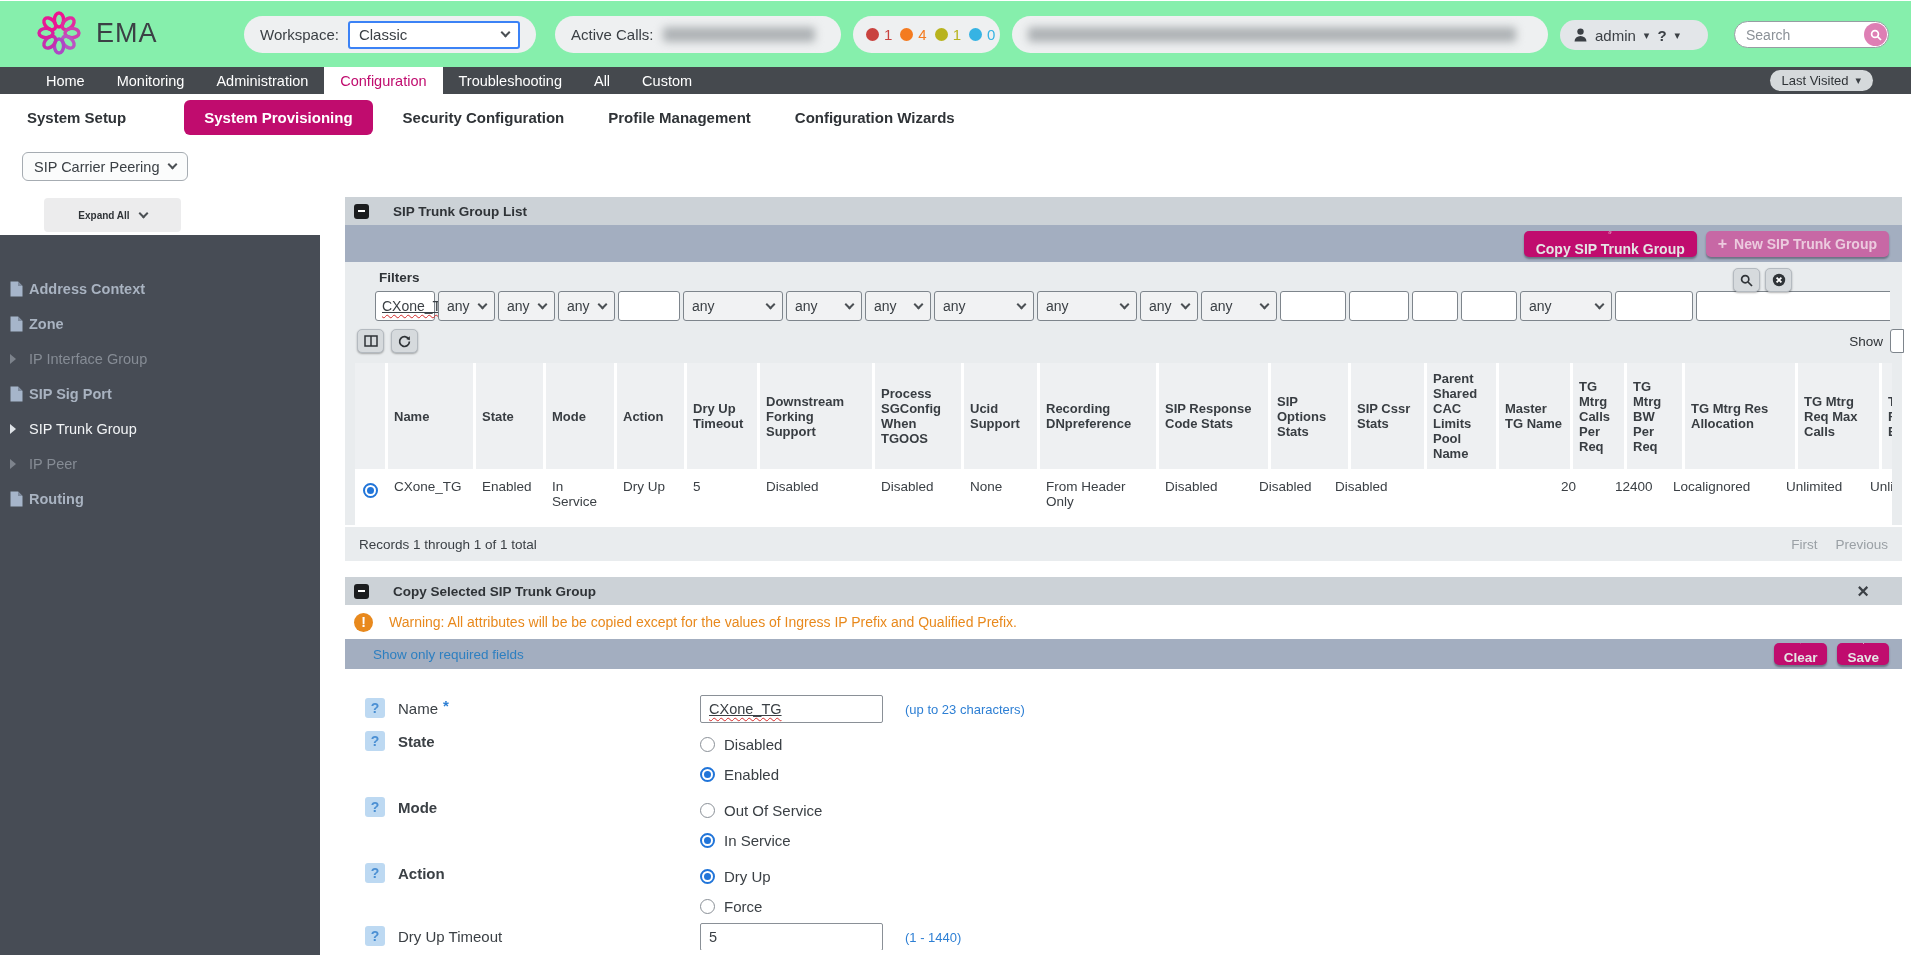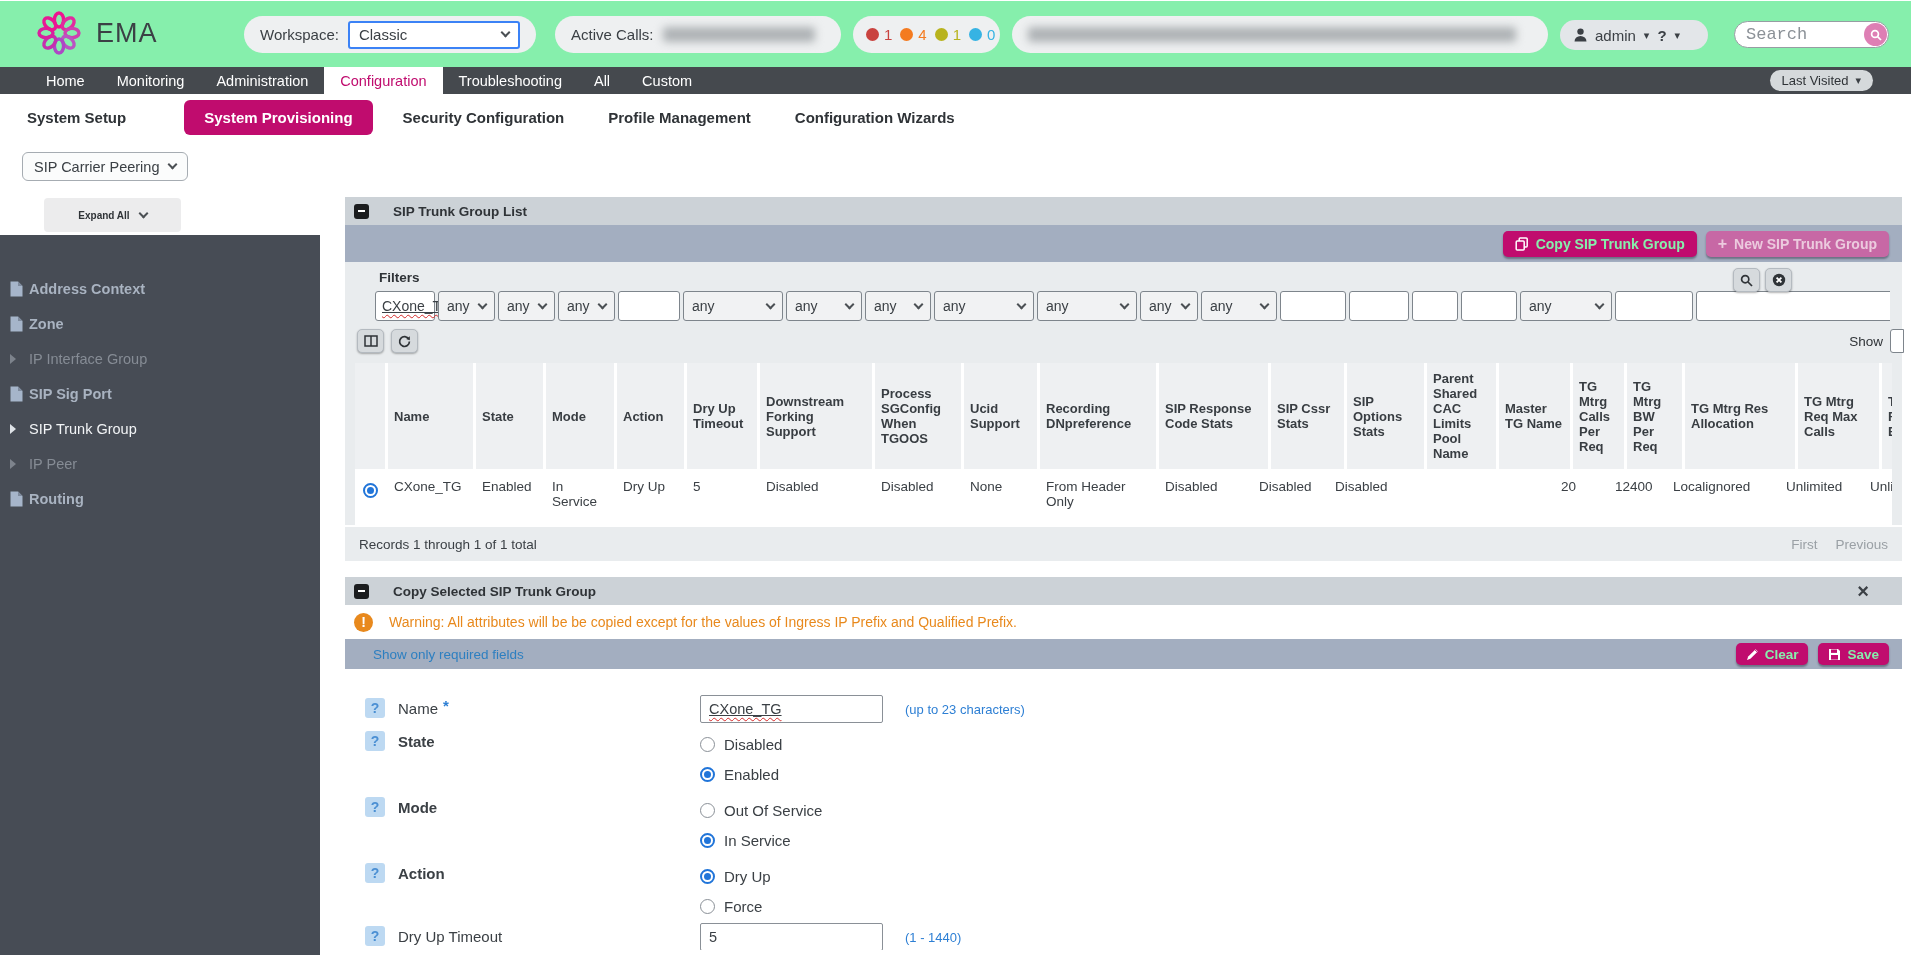--- a/index.html
+++ b/index.html
@@ -14,21 +14,21 @@
 .ws-select { width:190px; height:28px; background:#fff; border:2px solid #3b82f6; border-radius:3px; display:flex; align-items:center; justify-content:space-between; padding:0 9px; font-size:15px; }
 .chev { width:7px; height:7px; border-right:2px solid #4b5054; border-bottom:2px solid #4b5054; transform:rotate(45deg); margin-top:-4px; flex:0 0 auto; }
 .chev.b { border-width:2.5px; }
 .blur-block { height:15px; border-radius:3px; background:#aeb2b5; filter:blur(4px); }
 .dot { width:13px; height:13px; border-radius:50%; display:inline-block; }
 .cnum { font-size:15px; }
 .counter { display:flex; align-items:center; gap:5px; }
 .admin-pill { background:#e3e6e9; gap:8px; }
 .caret { font-size:11px; color:#3b4045; }
 .searchbox { position:absolute; left:1734px; top:20px; width:155px; height:27px; }
-.searchbox .inp { width:100%; height:100%; border:1px solid #979da3; border-radius:14px; padding:0 30px 0 11px; font-size:17px; font-family:Liberation Mono, monospace; color:#3b4045; outline:none; }
+.searchbox .inp { width:100%; height:100%; border:1px solid #979da3; border-radius:14px; padding:0 30px 0 11px; font-size:14px; font-family:Liberation Sans, sans-serif; color:#3b4045; outline:none; }
 .searchbox .inp::placeholder { color:#8b9197; }
 .search-btn { position:absolute; right:2px; top:2px; width:23px; height:23px; border-radius:50%; background:#de7fb4; display:flex; align-items:center; justify-content:center; }
 
 
 .navbar { position:absolute; left:0; top:67px; width:1911px; height:27px; background:#45494e; display:flex; align-items:stretch; padding-left:30px; }
 .nav-item { color:#fff; font-size:14.5px; padding:0 16px; display:flex; align-items:center; cursor:default; }
 .nav-item.active { background:#fff; color:#c00c6e; }
 .last-visited { position:absolute; right:38px; top:70px; height:21px; background:#d5d9db; border-radius:11px; padding:0 12px; font-size:13px; color:#2f3337; display:flex; align-items:center; gap:7px; }
 .subnav { position:absolute; left:27px; top:94px; height:46px; display:flex; align-items:center; }
 .subnav-item { font-weight:bold; font-size:15px; color:#2f3337; padding:9px 0; margin-right:44px; }
@@ -48,21 +48,21 @@
 
 
 .main { position:absolute; left:345px; top:197px; width:1557px; }
 .panel-header { height:28px; background:#ccd2d7; display:flex; align-items:center; padding:0 9px; }
 .minus-btn { width:15px; height:15px; background:#1b1d1f; border-radius:3px; display:flex; align-items:center; justify-content:center; flex:0 0 auto; }
 .minus-btn i { display:block; width:7px; height:2px; background:#fff; }
 .panel-title { font-weight:bold; font-size:13.5px; color:#2f3337; margin-left:24px; }
 .close-x { margin-left:auto; margin-right:24px; font-size:20px; font-weight:bold; color:#3b4045; line-height:1; }
 .band { height:37px; background:#a3aec0; display:flex; align-items:center; justify-content:flex-end; gap:9px; padding:0 13px; }
 .btn { height:26px; border-radius:5px; display:flex; align-items:center; gap:7px; padding:0 12px; font-weight:bold; font-size:14px; box-shadow:0 2px 2px rgba(40,40,60,.45); }
-.btn.primary { background:#c00c6e; color:#86efac; }
+.btn.primary { background:#c00c6e; color:#e5e5e5;flex-direction:column; }
 .btn.faded { background:#c768a5; color:#eccade; }
 .panel-body { background:#e9ecee; padding-top:8px; position:relative; }
 .filters-label { font-weight:bold; font-size:13.5px; color:#2f3337; margin:0 0 6px 34px; }
 .filter-tools { position:absolute; right:110px; top:6px; display:flex; gap:5px; }
 .tool-btn { width:27px; height:24px; background:#d6dadd; border:1px solid #b4bac0; border-radius:5px; box-shadow:0 1px 2px rgba(0,0,0,.3); display:flex; align-items:center; justify-content:center; }
 .filter-row { display:flex; gap:3px; margin-left:30px; height:30px; width:1515px; overflow:hidden; }
 .f-text { background:#fff; border:1px solid #7e858c; border-radius:3px; padding:0 6px; font-size:14px; display:flex; align-items:center; flex:0 0 auto; }
 .f-select { background:#f1f2f3; border:1px solid #7e858c; border-radius:3px; padding:0 8px; font-size:14px; display:flex; align-items:center; justify-content:space-between; flex:0 0 auto; color:#3b4045; }
 .squig { text-decoration:underline; }
 .squig i { font-style:normal; text-decoration:underline wavy #d42a2a; text-decoration-thickness:1px; text-underline-offset:3px; }
@@ -388,22 +388,22 @@
             <div class="hcell" style="width: 85px;">Name</div>
             <div class="hcell" style="width: 67px;">State</div>
             <div class="hcell" style="width: 68px;">Mode</div>
             <div class="hcell" style="width: 67px;">Action</div>
             <div class="hcell" style="width: 70px;">Dry Up Timeout</div>
             <div class="hcell" style="width: 112px;">Downstream Forking Support</div>
             <div class="hcell" style="width: 86px;">Process SGConfig When TGOOS</div>
             <div class="hcell" style="width: 73px;">Ucid Support</div>
             <div class="hcell" style="width: 116px;">Recording DNpreference</div>
             <div class="hcell" style="width: 109px;">SIP Response Code Stats</div>
+            <div class="hcell" style="width: 77px;">SIP Options Stats</div>
             <div class="hcell" style="width: 73px;">SIP Cssr Stats</div>
-            <div class="hcell" style="width: 77px;">SIP Options Stats</div>
             <div class="hcell" style="width: 69px;">Parent Shared CAC Limits Pool Name</div>
             <div class="hcell" style="width: 71px;">Master TG Name</div>
             <div class="hcell" style="width: 51px;">TG Mtrg Calls Per Req</div>
             <div class="hcell" style="width: 55px;">TG Mtrg BW Per Req</div>
             <div class="hcell" style="width: 110px;">TG Mtrg Res Allocation</div>
             <div class="hcell" style="width: 81px;">TG Mtrg Req Max Calls</div>
             <div class="hcell" style="width: 81px;">TG Mtrg Req Max BW</div>
           </div>
         <div class="grid-row" id="grid-row">
             <div class="rcell radio-cell" style="width: 30px;">

